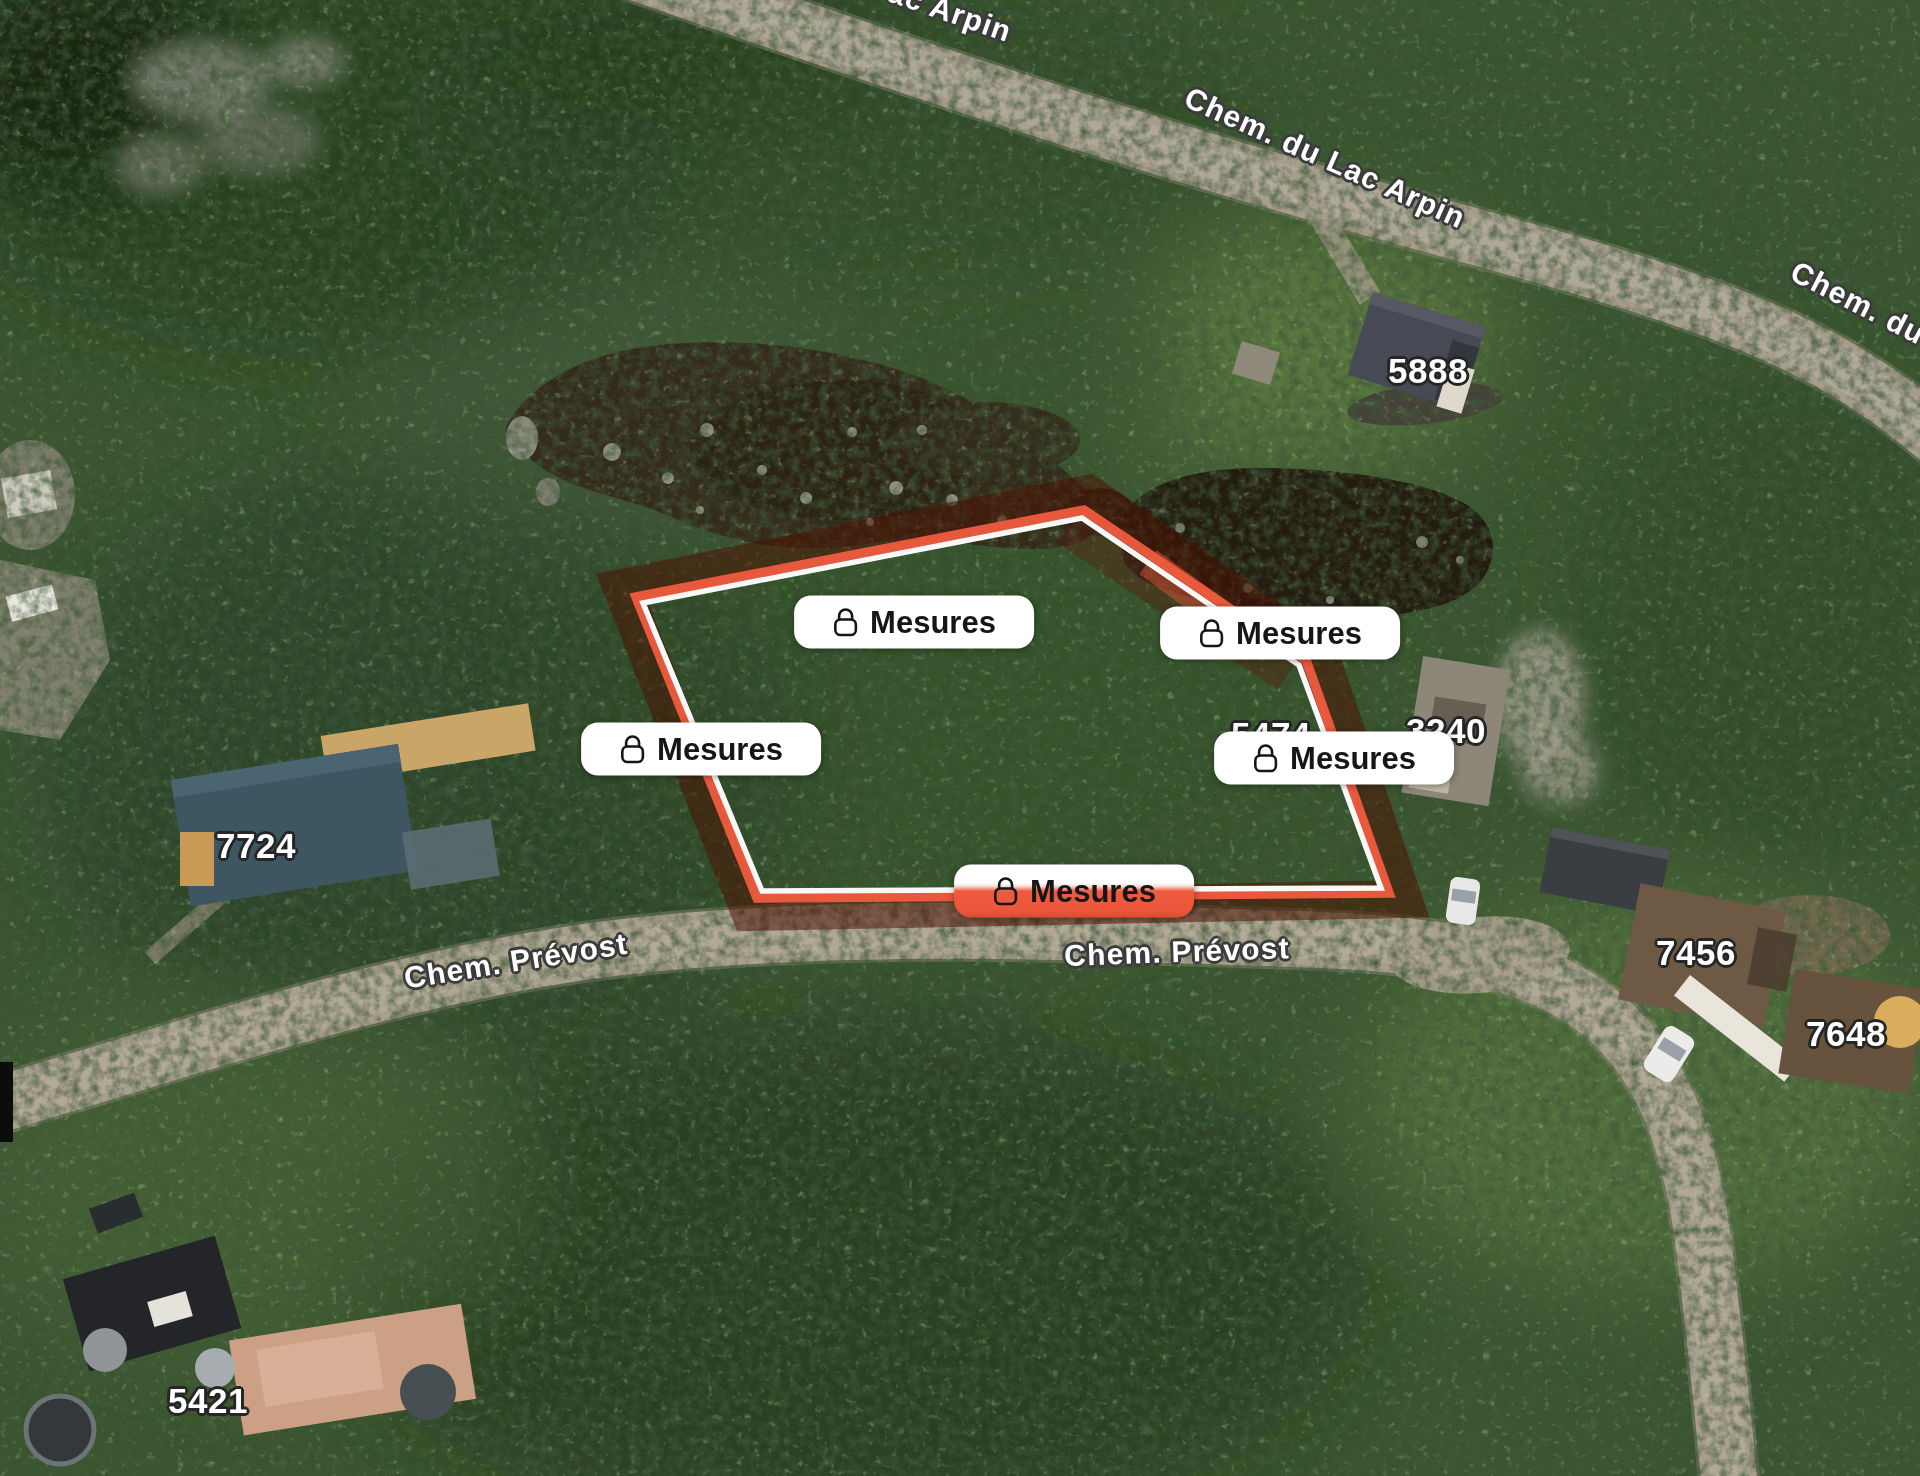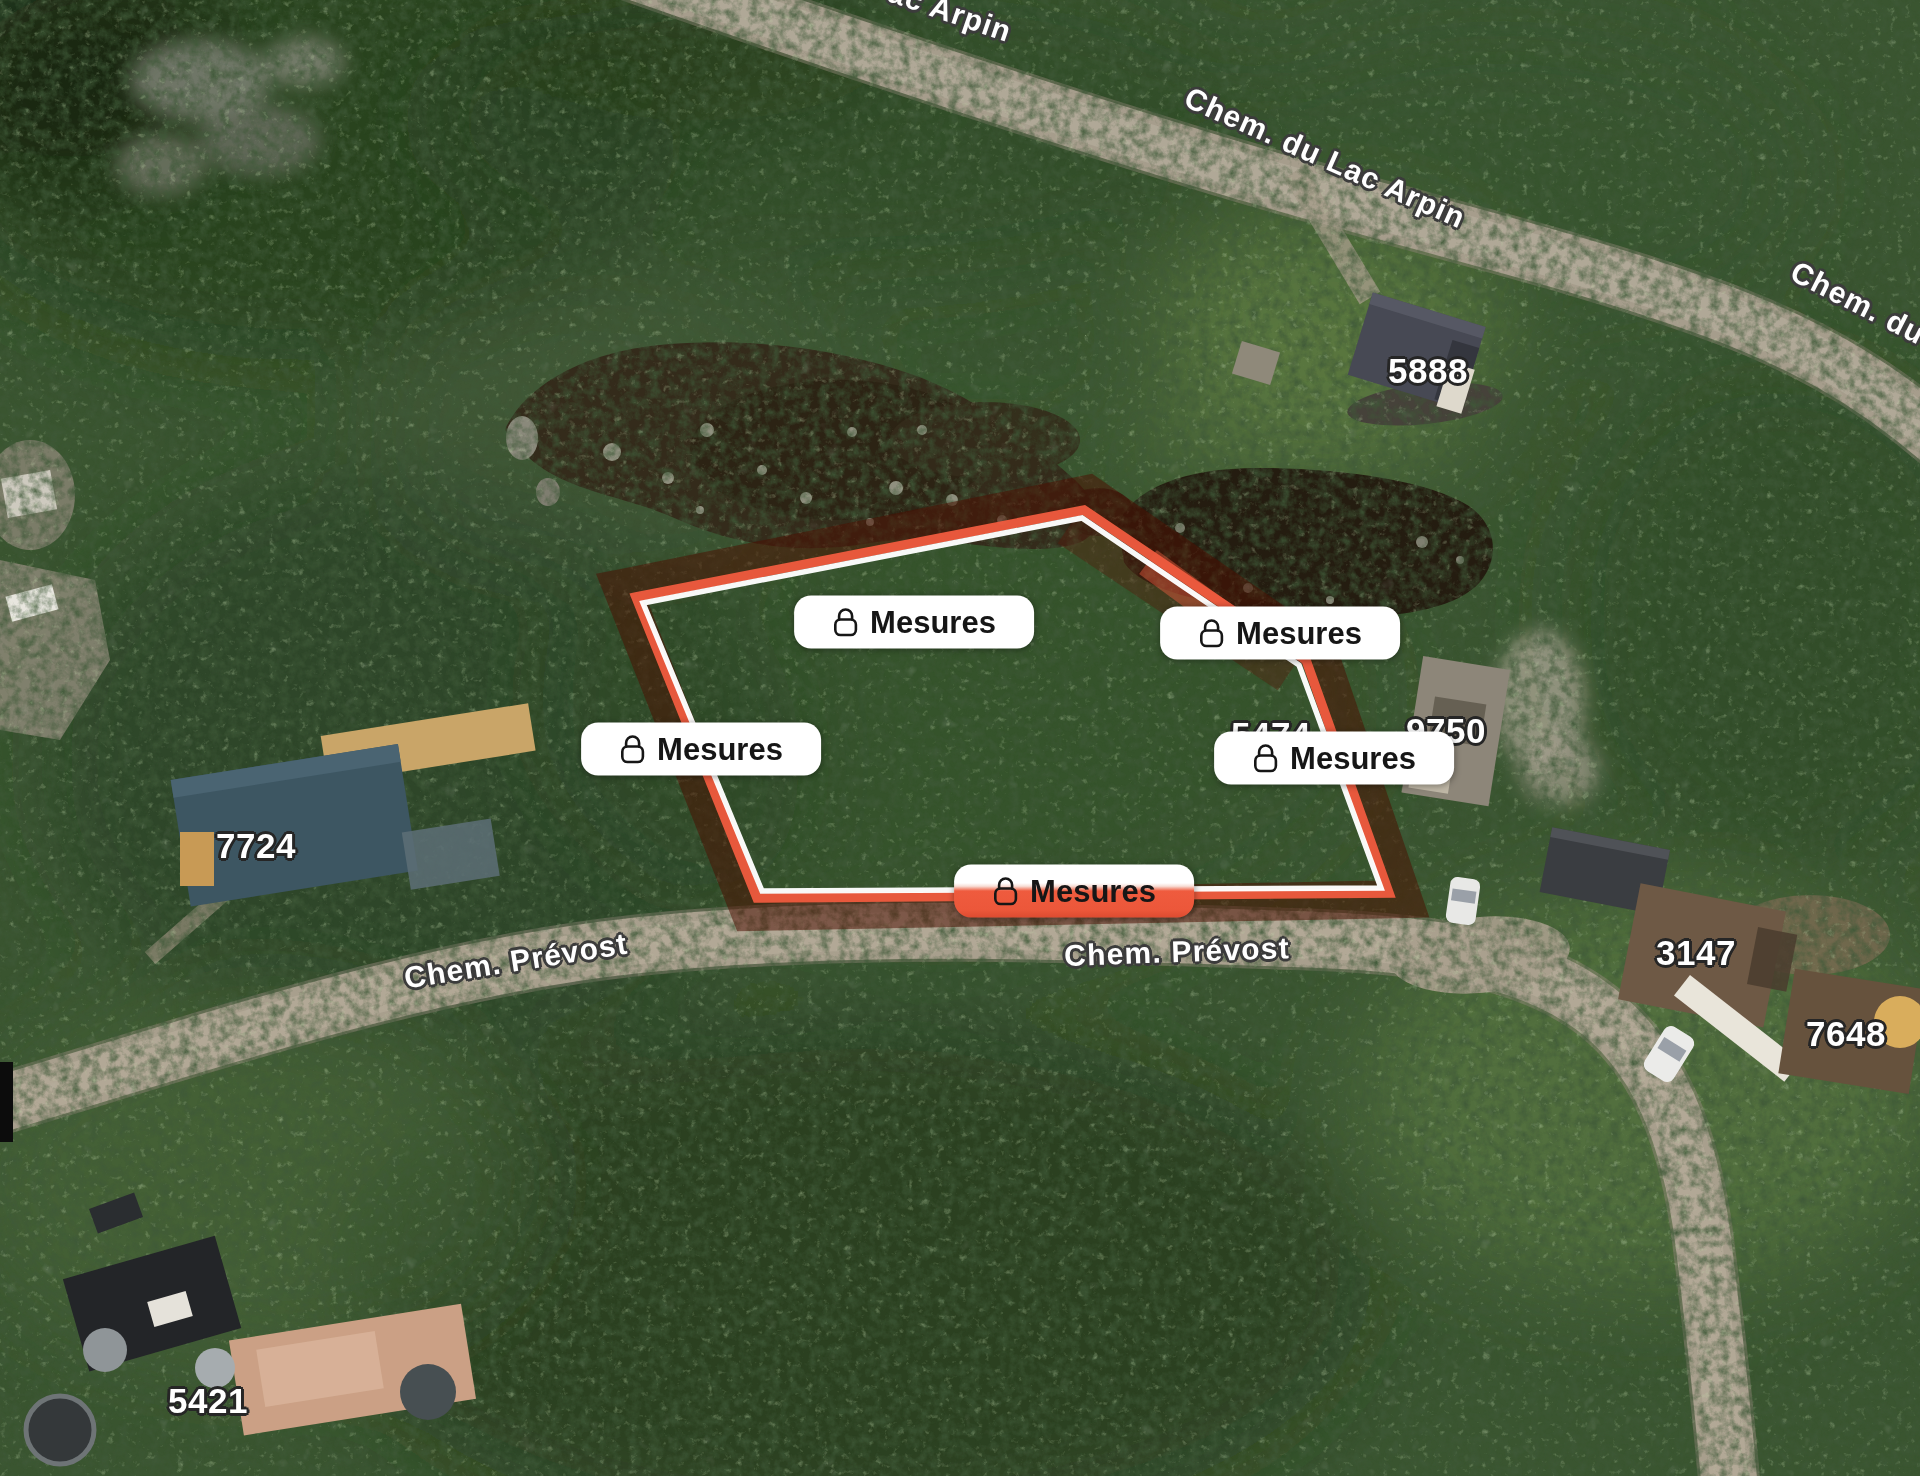--- a/index.html
+++ b/index.html
@@ -219,22 +219,22 @@
 
 <div class="road-label" style="left:950px;top:12px;transform:translate(-50%,-50%) rotate(19deg);">ac Arpin</div>
 <div class="road-label" style="left:1325px;top:158px;transform:translate(-50%,-50%) rotate(24deg);">Chem. du Lac Arpin</div>
 <div class="road-label" style="left:1858px;top:303px;transform:translate(-50%,-50%) rotate(27deg);">Chem. du</div>
 <div class="road-label" style="left:516px;top:961px;transform:translate(-50%,-50%) rotate(-9deg);">Chem. Prévost</div>
 <div class="road-label" style="left:1177px;top:952px;transform:translate(-50%,-50%) rotate(-2deg);">Chem. Prévost</div>
 
 <div class="house-label" style="left:1428px;top:371px;transform:translate(-50%,-50%);">5888</div>
 <div class="house-label" style="left:256px;top:846px;transform:translate(-50%,-50%);">7724</div>
 <div class="house-label" style="left:1271px;top:735px;transform:translate(-50%,-50%);">5474</div>
-<div class="house-label" style="left:1446px;top:731px;transform:translate(-50%,-50%);">9750</div>
-<div class="house-label" style="left:1696px;top:953px;transform:translate(-50%,-50%);">3147</div>
+<div class="house-label" style="left:1446px;top:731px;transform:translate(-50%,-50%);">3240</div>
+<div class="house-label" style="left:1696px;top:953px;transform:translate(-50%,-50%);">7456</div>
 <div class="house-label" style="left:1846px;top:1034px;transform:translate(-50%,-50%);">7648</div>
 <div class="house-label" style="left:208px;top:1401px;transform:translate(-50%,-50%);">5421</div>
 
 <div class="pill" style="left:914px;top:622px;">
   <svg class="lock" width="27" height="31" viewBox="0 0 27 31">
     <path d="M7 13 V9.5 a6.5 6.5 0 0 1 13 0 V13" fill="none" stroke="#161616" stroke-width="2.6" stroke-linecap="round"></path>
     <rect x="3.2" y="13" width="20.6" height="15.5" rx="5.2" fill="none" stroke="#161616" stroke-width="2.6"></rect>
   </svg>
   <span class="pill-label">Mesures</span>
 </div>

